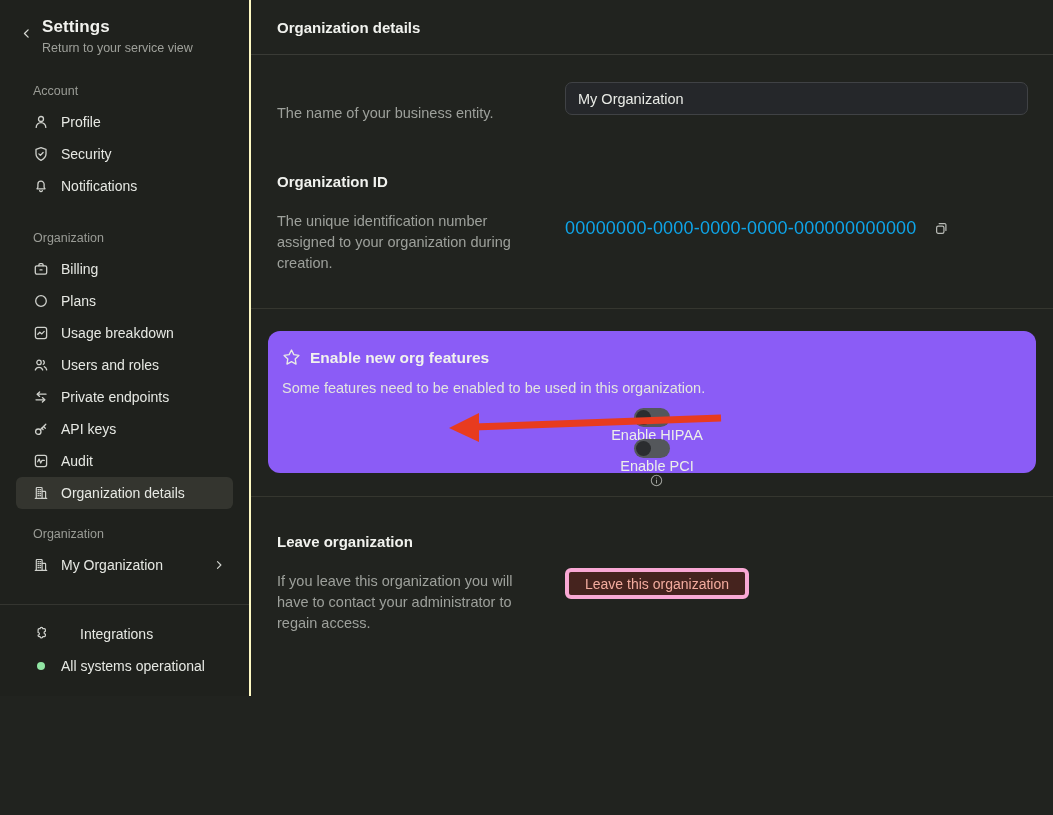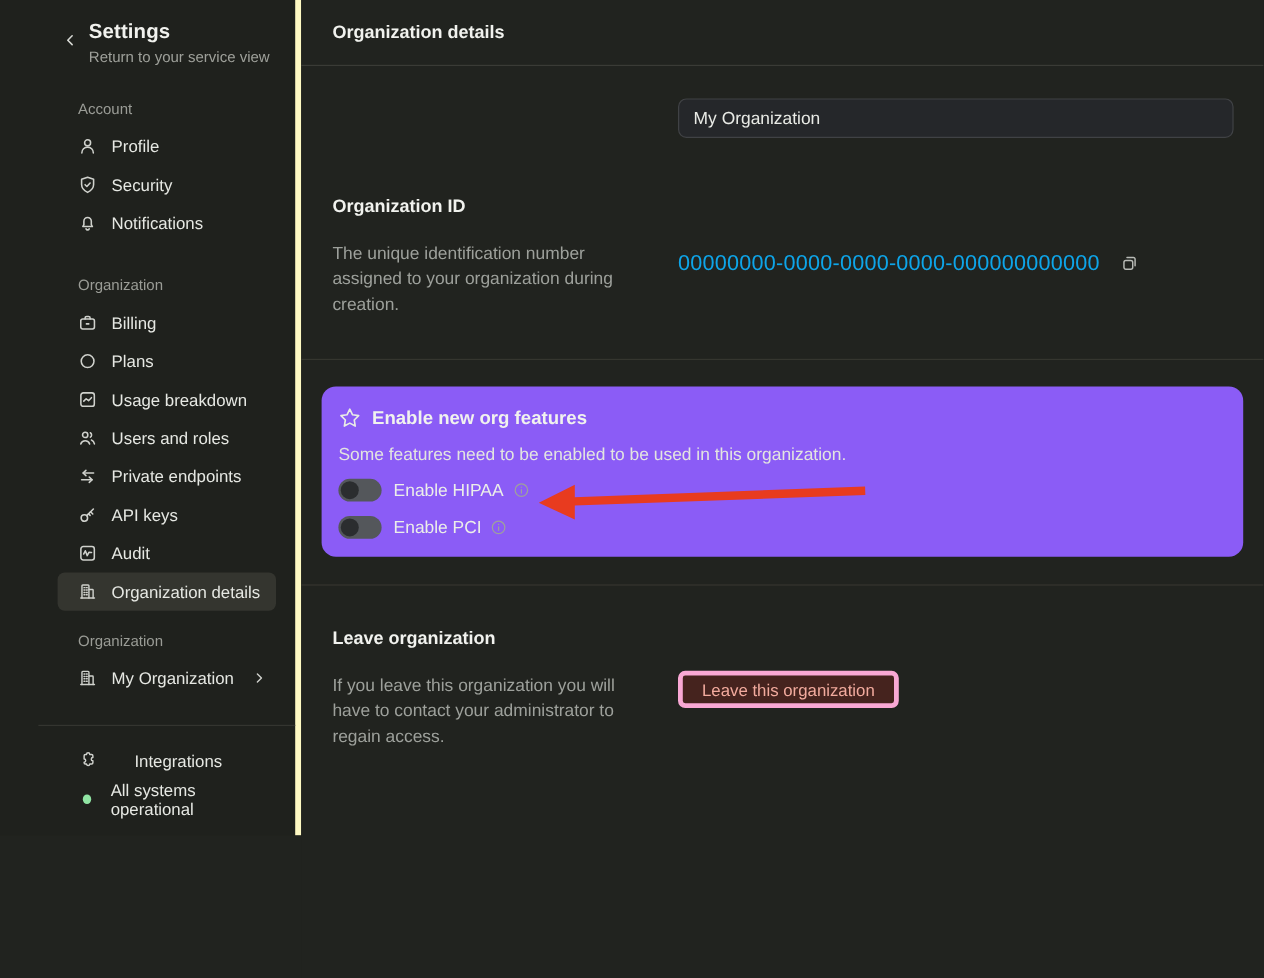--- a/index.html
+++ b/index.html
@@ -7,21 +7,21 @@
   body {
     font-family:"Liberation Sans","DejaVu Sans",sans-serif;
     background:#21231f; color:#eceee9; display:flex;
     -webkit-font-smoothing:antialiased;
   }
   svg { display:block; }
 
   
   .sidebar {
     width:251px; min-width:251px; height:696px; background:#1f211d;
-    border-right:5px solid #fef9c3; display:flex; flex-direction:column;padding-left:32px;
+    border-right:2px solid #fef9c3; display:flex; flex-direction:column;
   }
   .sb-header { display:flex; align-items:flex-start; padding:17px 16px 0 20px; }
   .back-btn { color:#d7d9d4; margin-top:10px; margin-right:9px; cursor:pointer; }
   .sb-title { font-size:17px; font-weight:700; color:#f1f2ee; letter-spacing:.1px; }
   .sb-subtitle { font-size:12.5px; color:#9ea09a; margin-top:4px; }
   .sb-section-label { font-size:12.5px; color:#9a9c96; padding:0 0 0 33px; margin-top:29px; margin-bottom:8px; }
   .sb-nav { display:flex; flex-direction:column; padding:0 16px; }
   .sb-item {
     display:flex; align-items:center; height:32px; padding:0 8px 0 17px;
     border-radius:6px; color:#e6e8e3; font-size:14px; cursor:pointer;
@@ -69,21 +69,21 @@
   .div2 { margin-top:23px; }
 
   .feature-card {
     margin:22px 17px 0 17px; background:#8b5cf6; border-radius:12px;
     padding:17px 14px 16px 14px; position:relative; height:142px;
   }
   .card-title-row { display:flex; align-items:center; }
   .card-title-row .icn { color:#e9ebe6; margin-right:9px; }
   .card-title { font-size:15.5px; font-weight:700; color:#f1f2ee; }
   .card-desc { font-size:14.5px; color:#e3e5e0; margin-top:13px; }
-  .toggle-row { display:flex; align-items:center; margin-top:12px; height:19px; }
+  .toggle-row { display:flex; align-items:center; margin-top:12px; height:19px;flex-direction:column; }
   .toggle {
     width:36px; height:19px; border-radius:10px; background:#54575b;
     position:relative; cursor:pointer; flex:0 0 auto;
   }
   .toggle .knob {
     position:absolute; left:2px; top:2px; width:15px; height:15px;
     border-radius:50%; background:#2b2d2f;
   }
   .toggle-label { font-size:14.5px; color:#eceee9; margin-left:10px; }
   .info-btn { margin-left:8px; color:#9fa19c; cursor:pointer; display:flex; }
@@ -267,20 +267,21 @@
 
 <main class="main">
   <header class="main-header">
     <h1>Organization details</h1>
   </header>
 
   <div class="content">
 
     <section class="row2col name-row">
       <div class="col-left">
+        <div class="sec-desc">The name of your business entity.</div>
       </div>
       <div class="col-right">
         <input class="text-input" type="text" value="My Organization" style="">
       </div>
     </section>
 
     <section class="row2col id-row">
       <div class="col-left">
         <div class="sec-title">Organization ID</div>
         <div class="sec-desc">The unique identification number assigned to your organization during creation.</div>

